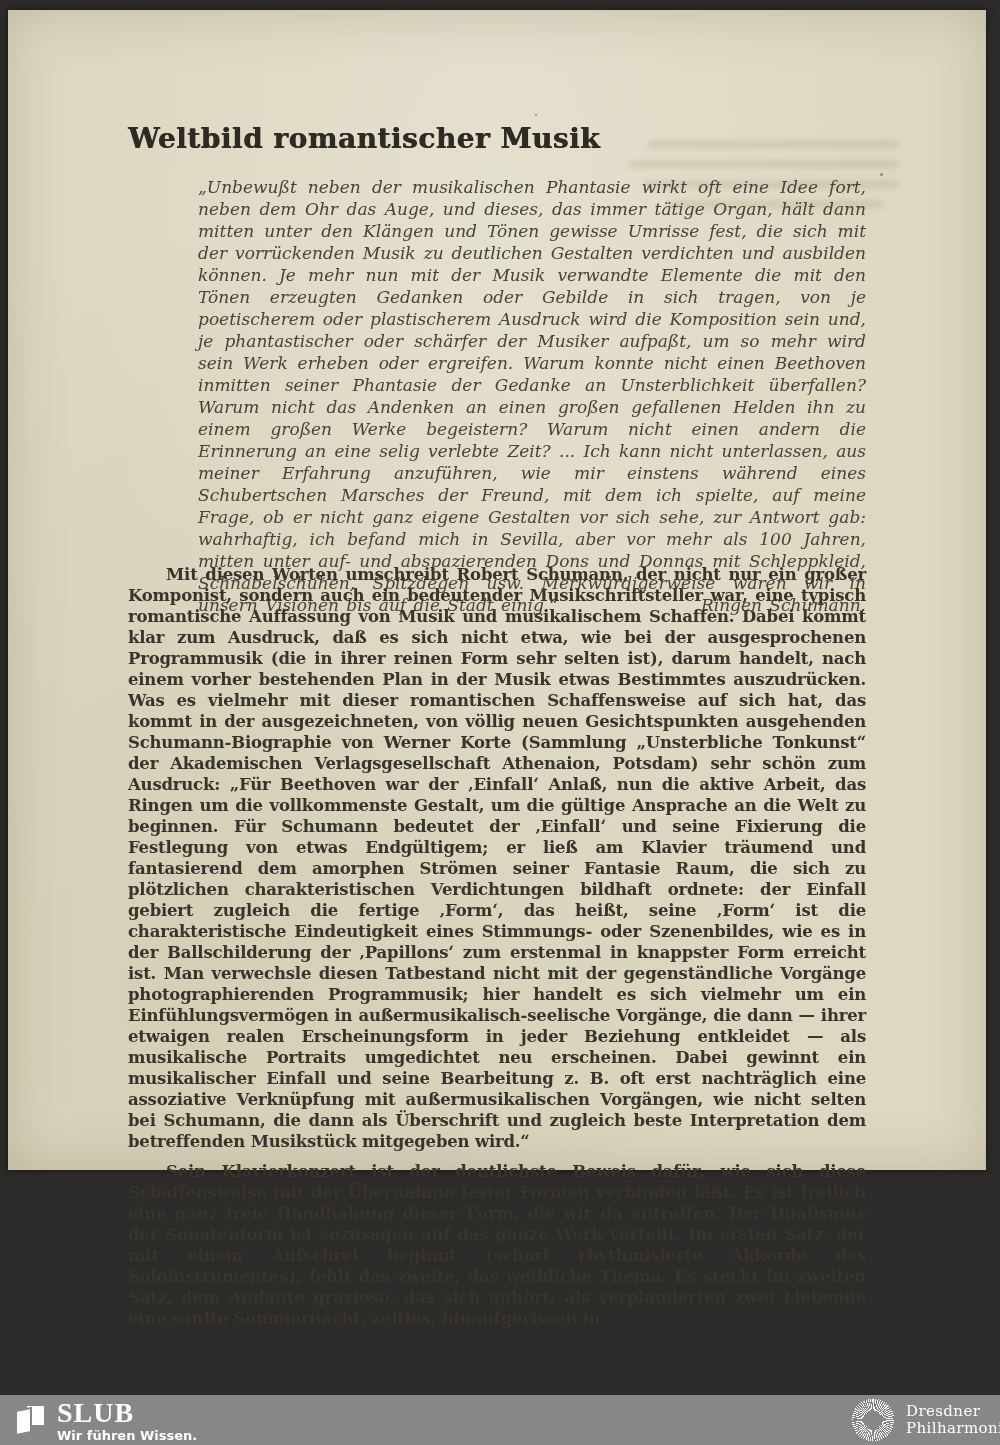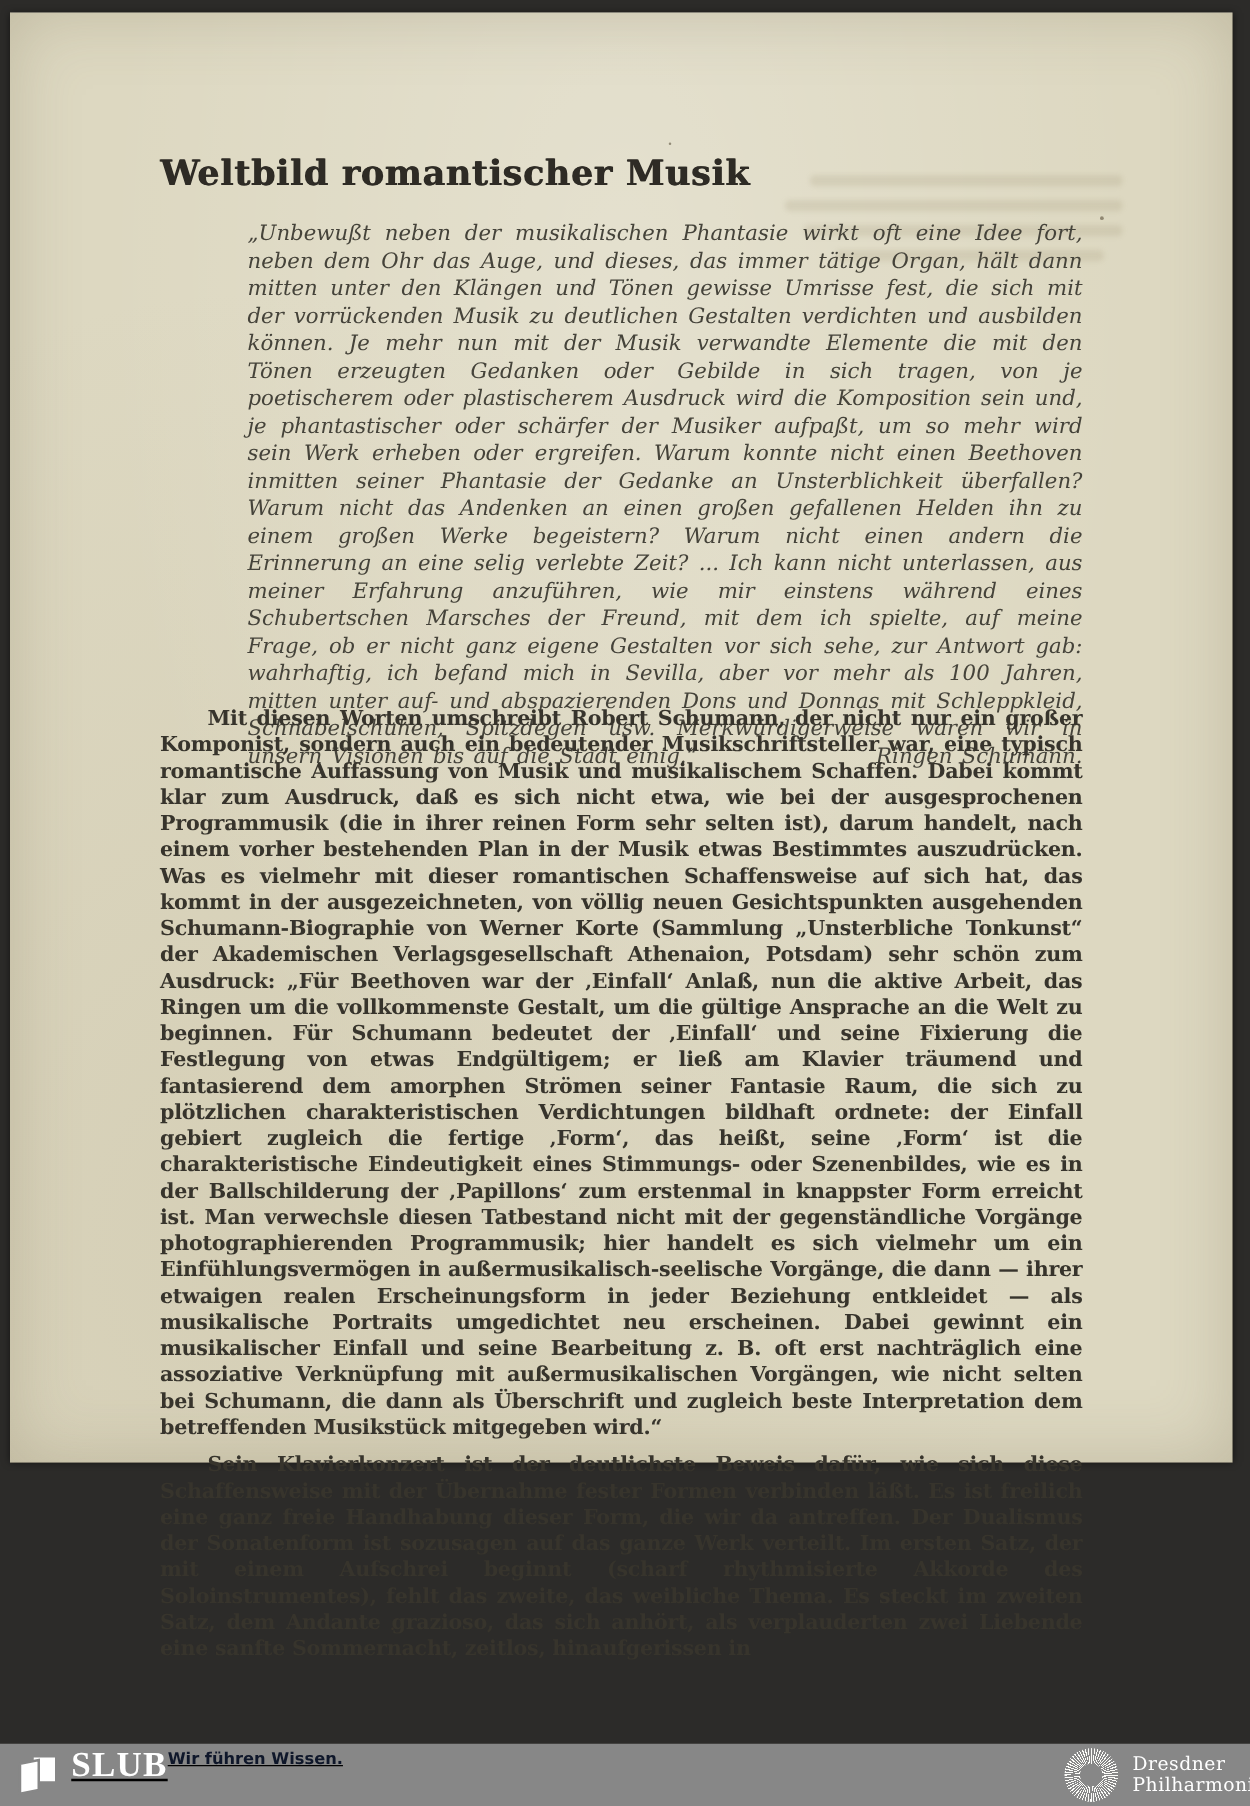--- a/index.html
+++ b/index.html
@@ -54,28 +54,28 @@
   .s3{left:305px;top:1292px;width:2px;height:2px;background:rgba(80,70,50,0.35);}
   
   .footer{
     position:absolute;left:0;top:1395px;width:1000px;height:50px;
     background:#878787;
   }
   .slub{
     position:absolute;left:13px;top:4px;display:flex;align-items:flex-start;cursor:pointer;
   }
   .slub-icon{display:block;width:34px;height:34px;margin-top:4px;}
-  .slub-text{display:flex;flex-direction:row;margin-left:10px;text-decoration:underline;}
+  .slub-text{display:flex;flex-direction:column;margin-left:10px;}
   .slub-word{
     font-family:"Liberation Serif", serif;font-weight:bold;
     font-size:28px;line-height:28px;color:#ffffff;letter-spacing:1px;
   }
   .slub-tag{
     font-family:"DejaVu Sans", sans-serif;font-weight:bold;
-    font-size:13px;line-height:15px;color:#0f172a;margin-top:1px;
+    font-size:13px;line-height:15px;color:#ffffff;margin-top:1px;
   }
   .phil{
     position:absolute;left:850px;top:2px;display:flex;align-items:center;cursor:pointer;
   }
   .starburst{
     display:block;width:46px;height:46px;border-radius:50%;
     background:repeating-conic-gradient(#fdfdfa 0deg 2.6deg, rgba(255,255,255,0) 2.6deg 6.4deg);
     -webkit-mask:radial-gradient(circle closest-side, transparent 0 38%, #000 40% 92%, transparent 94%);
     mask:radial-gradient(circle closest-side, transparent 0 38%, #000 40% 92%, transparent 94%);
   }

